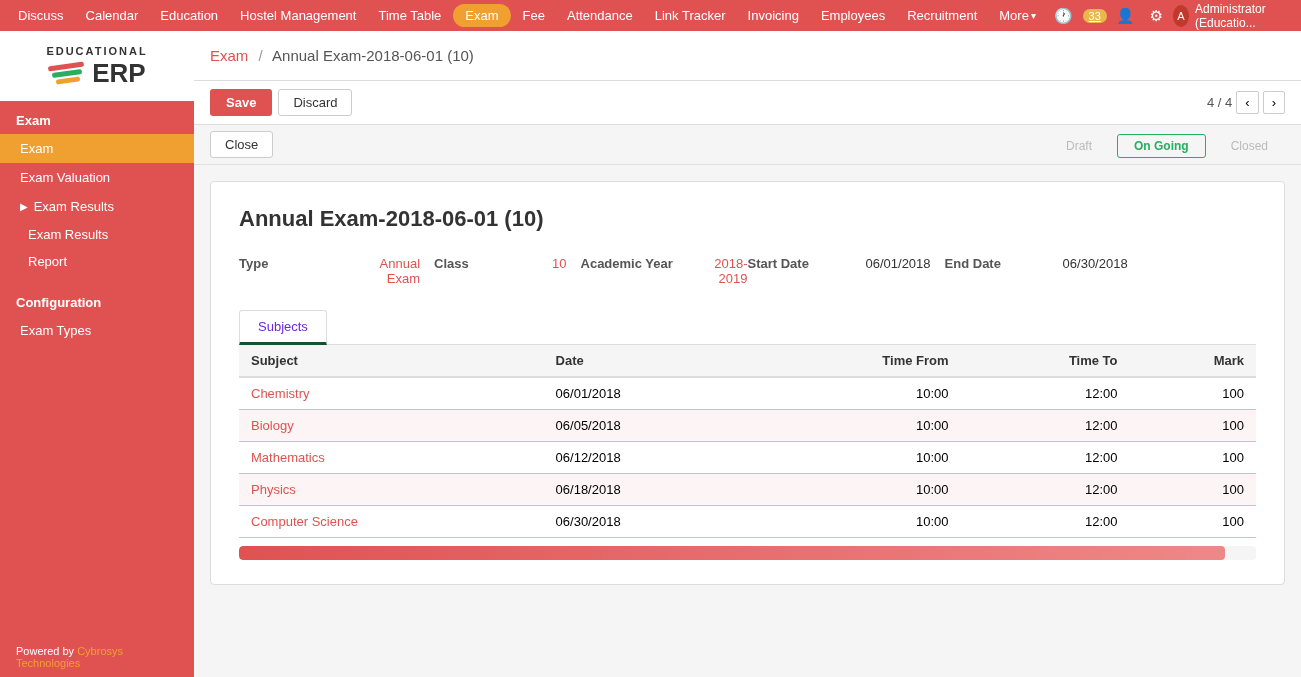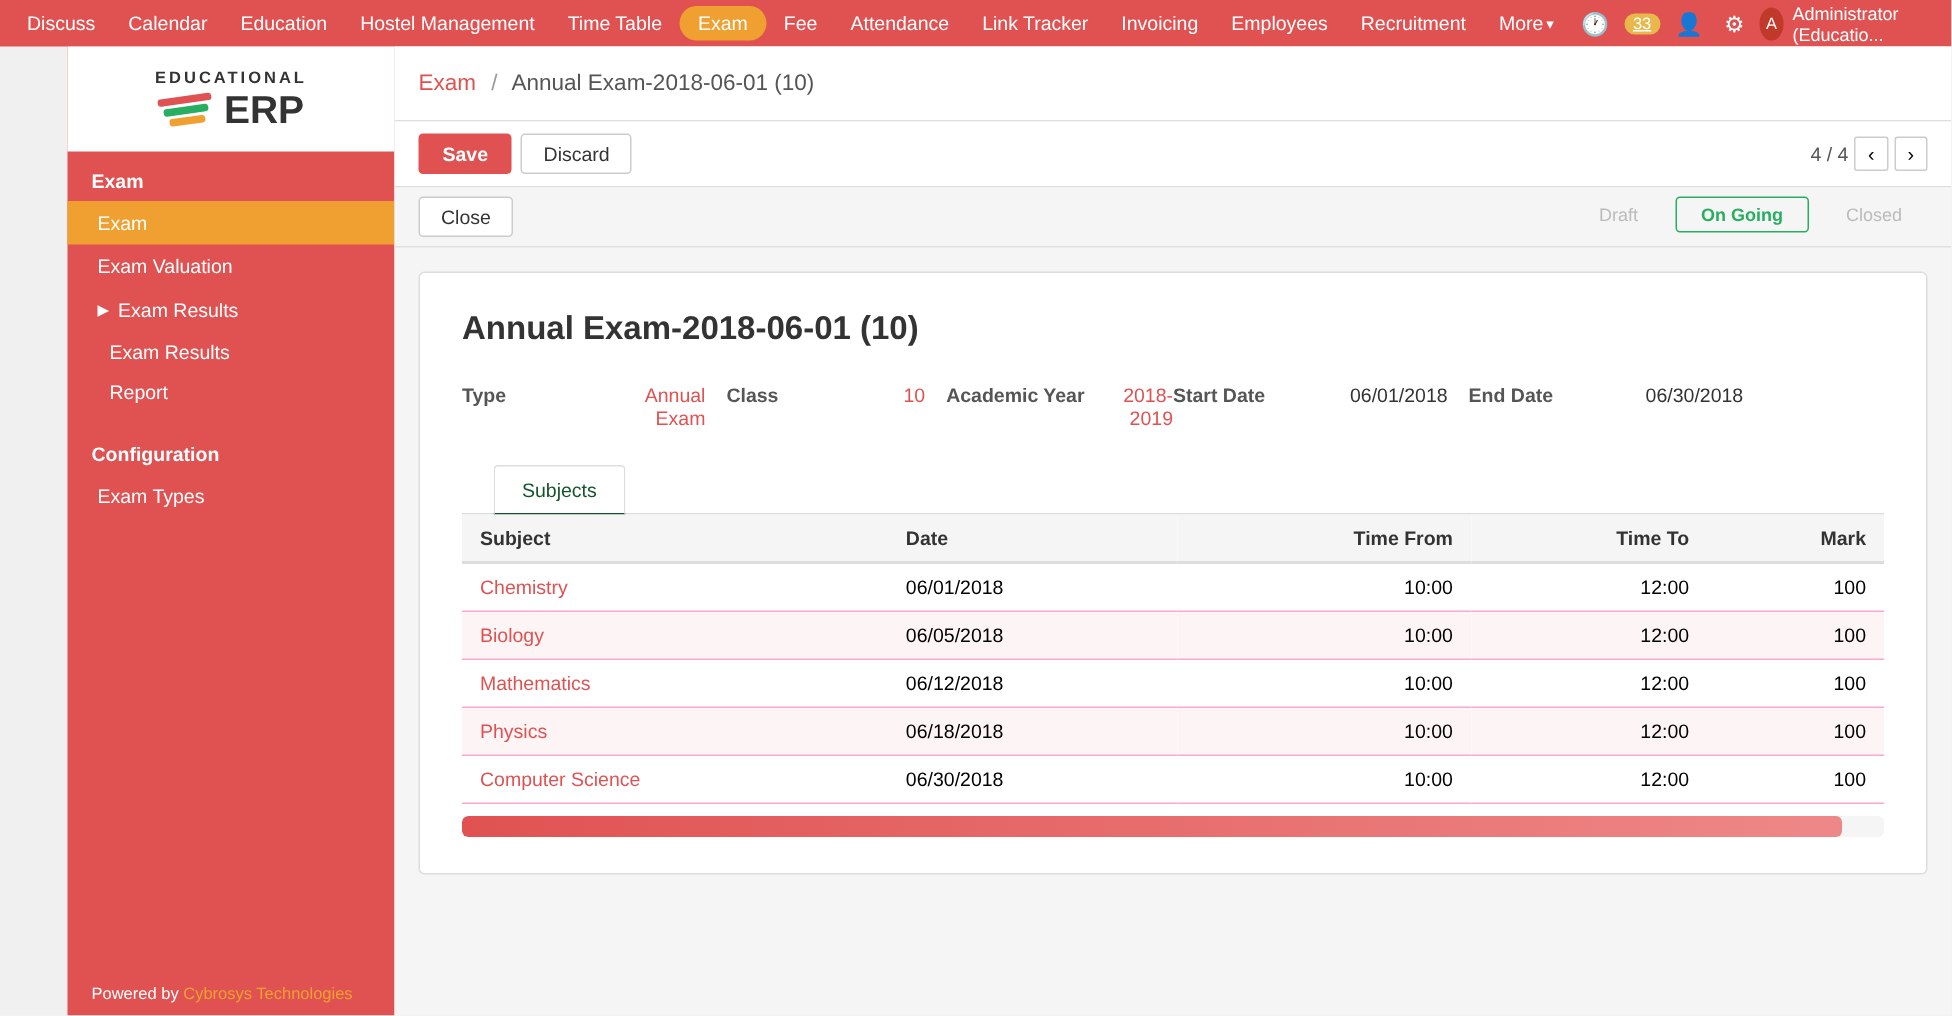--- a/index.html
+++ b/index.html
@@ -62,26 +62,25 @@
     }
 
     
     .layout {
       display: flex;
       height: calc(677px - 31px);
     }
 
     
     .sidebar {
-      width: 218px;
+      width: 194px;
       background: #e05252;
       display: flex;
       flex-direction: column;
       flex-shrink: 0;
-      margin-left: 45px;
     }
     .sidebar-logo {
       background: #fff;
       padding: 12px 16px;
       display: flex;
       align-items: center;
       justify-content: center;
     }
 
     .sidebar-section-label {
@@ -190,21 +189,21 @@
       border-radius: 2px;
       font-size: 13px;
     }
 
     
     .status-bar {
       background: #f5f5f5;
       border-bottom: 1px solid #e0e0e0;
       padding: 6px 16px;
       display: flex;
-      align-items: flex-start;
+      align-items: flex-end;
       gap: 12px;
     }
     .btn-close {
       background: #fff;
       color: #333;
       border: 1px solid #ccc;
       border-radius: 3px;
       padding: 5px 14px;
       cursor: pointer;
       font-size: 13px;
@@ -291,23 +290,22 @@
       background: #f9f9f9;
       cursor: pointer;
       font-size: 13px;
       color: #e05252;
       border-radius: 3px 3px 0 0;
       margin-bottom: -1px;
       position: relative;
     }
     .tab-btn.active {
       background: #fff;
-      border-bottom: 1px solid #14532d;
-      color: #14532d;
-      margin-left: 21px;
+      border-bottom: 3px solid #14532d;
+      color: #6d28d9;
     }
 
     
     .subjects-table {
       width: 100%;
       border-collapse: collapse;
       margin-top: 0;
     }
     .subjects-table th {
       background: #f5f5f5;

